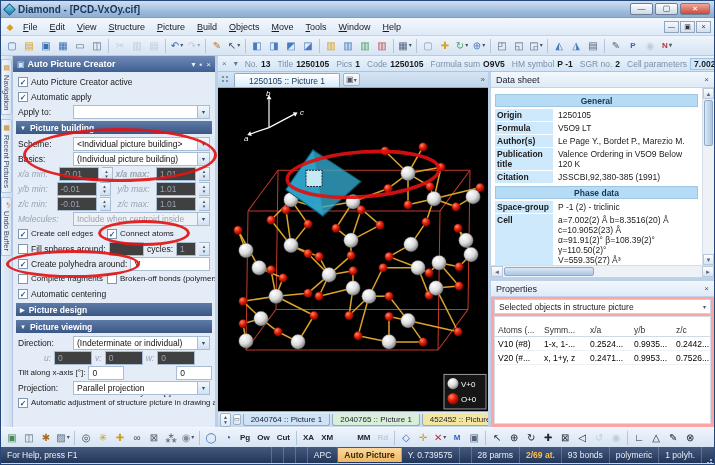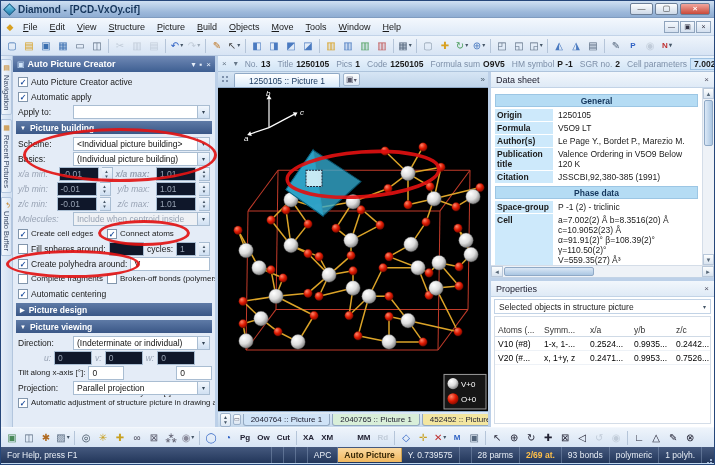--- a/index.html
+++ b/index.html
@@ -57,21 +57,21 @@
   .albl{white-space:nowrap}
   .albl.dis{color:#98a3b4;font-style:italic}
   .lfix{width:52px;flex:none}
   .combo{height:14px;flex:1;background:#fff;border:1px solid #a9bdd2;display:flex;align-items:center;
          padding-left:3px;font-size:8.5px;color:#111;min-width:0;white-space:nowrap;overflow:hidden}
   .combo .dda2{margin-left:auto;width:12px;height:12px;flex:none;background:linear-gradient(#f2f7fd,#d0e0f2);
                border-left:1px solid #a9bdd2;text-align:center;font-size:6px;line-height:12px;color:#345}
   .combo.dis{background:#eef1f5;color:#98a3b4}
   .field{background:#fff;border:1px solid #a9bdd2;height:14px;font-size:8.5px;padding:0 3px;
          display:flex;align-items:center;min-width:0}
-  .field.dis{background:#0f172a;color:#98a3b4}
+  .field.dis{background:#404040;color:#98a3b4}
   .spin{width:11px;height:14px;flex:none;display:flex;flex-direction:column;justify-content:center;
         border:1px solid #a9bdd2;border-left:none;background:linear-gradient(#f2f7fd,#d0e0f2);
         font-size:4.5px;line-height:5px;text-align:center;color:#456}
   .sect{height:13px;margin:2px -2px;background:linear-gradient(#5e7aa6,#3a5787);color:#fff;font-weight:bold;
         font-size:8.5px;display:flex;align-items:center;padding:0 4px;gap:4px;flex:none}
   .sect .arr{font-size:6px}
   
   #centerwrap{flex:1;display:flex;flex-direction:column;min-width:0}
   #recordbar{height:16px;flex:none;background:linear-gradient(#eaf3fc,#d3e5f6);border-bottom:1px solid #aec4dc;
              display:flex;align-items:center;font-size:8.5px;padding:0 4px;gap:7px;color:#222;white-space:nowrap;overflow:hidden}
@@ -97,21 +97,21 @@
   #bottabs{height:16px;flex:none;background:linear-gradient(#dce9f6,#c6d9ec);border-top:1px solid #8fa9c6;
            display:flex;align-items:center;padding:0 2px;gap:2px;font-size:8px;color:#223}
   .btspin{display:flex;flex-direction:column;font-size:5px;line-height:5px;color:#456;border:1px solid #9fb4cc;
           background:linear-gradient(#fdfefe,#dce7f3);padding:1px 2px;border-radius:2px}
   .btbtn{width:12px;height:11px;border:1px solid #9fb4cc;background:linear-gradient(#fdfefe,#dce7f3);
          font-size:6px;line-height:9px;text-align:center;color:#556;border-radius:2px}
   .btab{height:12px;display:flex;align-items:center;padding:0 7px;border:1px solid #93a9c2;border-top:none;
         border-radius:0 0 3px 3px;white-space:nowrap}
   #bt-arrows{margin-left:auto;display:flex;gap:1px}
   
-  #rightdock{flex:1;display:flex;flex-direction:column;border-left:3px solid #bcd0e8;background:#ffffff;min-width:0}
+  #rightdock{flex:1;display:flex;flex-direction:column;border-left:3px solid #bcd0e8;background:#fca5a5;min-width:0}
   .dock-head{height:16px;flex:none;display:flex;align-items:center;font-size:9px;color:#223;padding:0 5px;
              background:linear-gradient(#f2f7fc,#dfeaf6);border-bottom:1px solid #c2d3e6}
   .dock-head .dclose{margin-left:auto;font-size:8px;color:#556}
   #ds-wrap{height:190px;flex:none;display:flex;flex-direction:column;background:#fff;border-bottom:1px solid #c2d3e6}
   #ds-row{flex:1;display:flex;min-height:0}
   #ds-body{flex:1;padding:3px 4px;overflow:hidden;font-size:8.5px;color:#1a1a1a;min-width:0}
   .ds-sect{background:#b5dcf4;text-align:center;font-weight:bold;color:#14365c;height:13px;line-height:12px;
            margin:3px 0 2px;border:1px solid #9cc6e4;font-size:8.5px}
   .ds-row{display:flex;margin-bottom:1px}
   .ds-lbl{width:58px;flex:none;background:#cde9fb;font-weight:bold;padding:1px 2px;font-size:8.5px}

